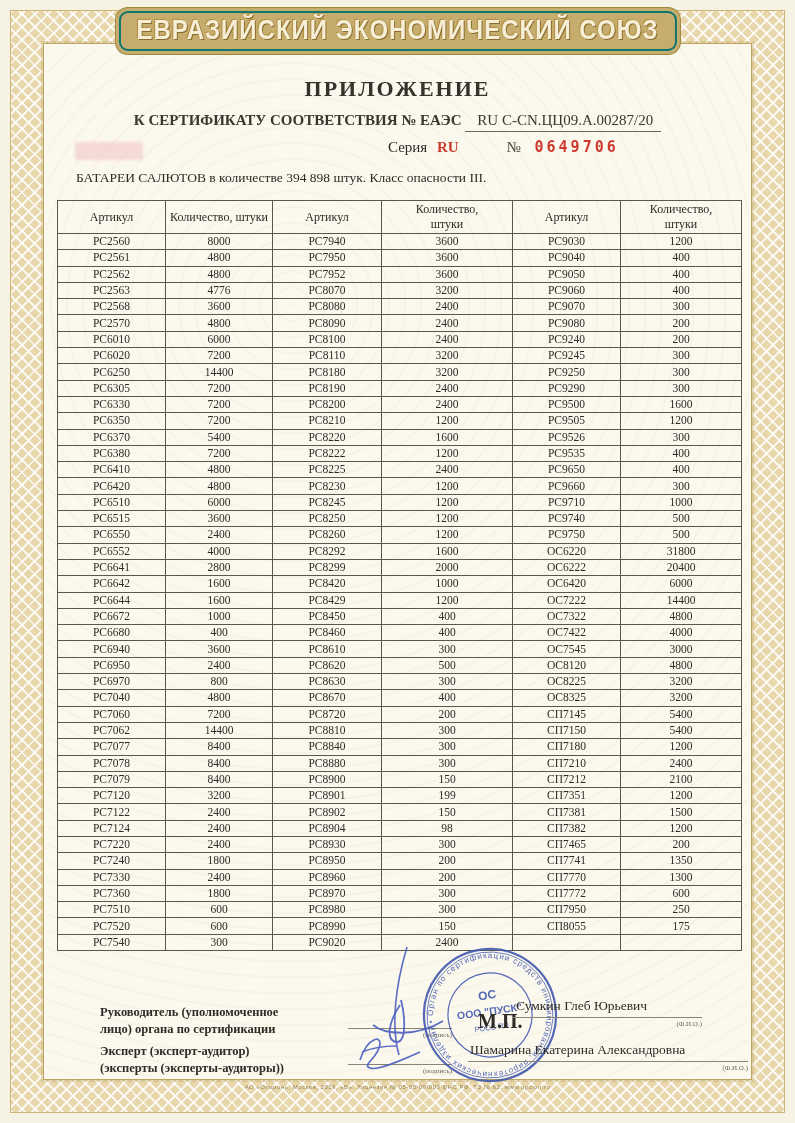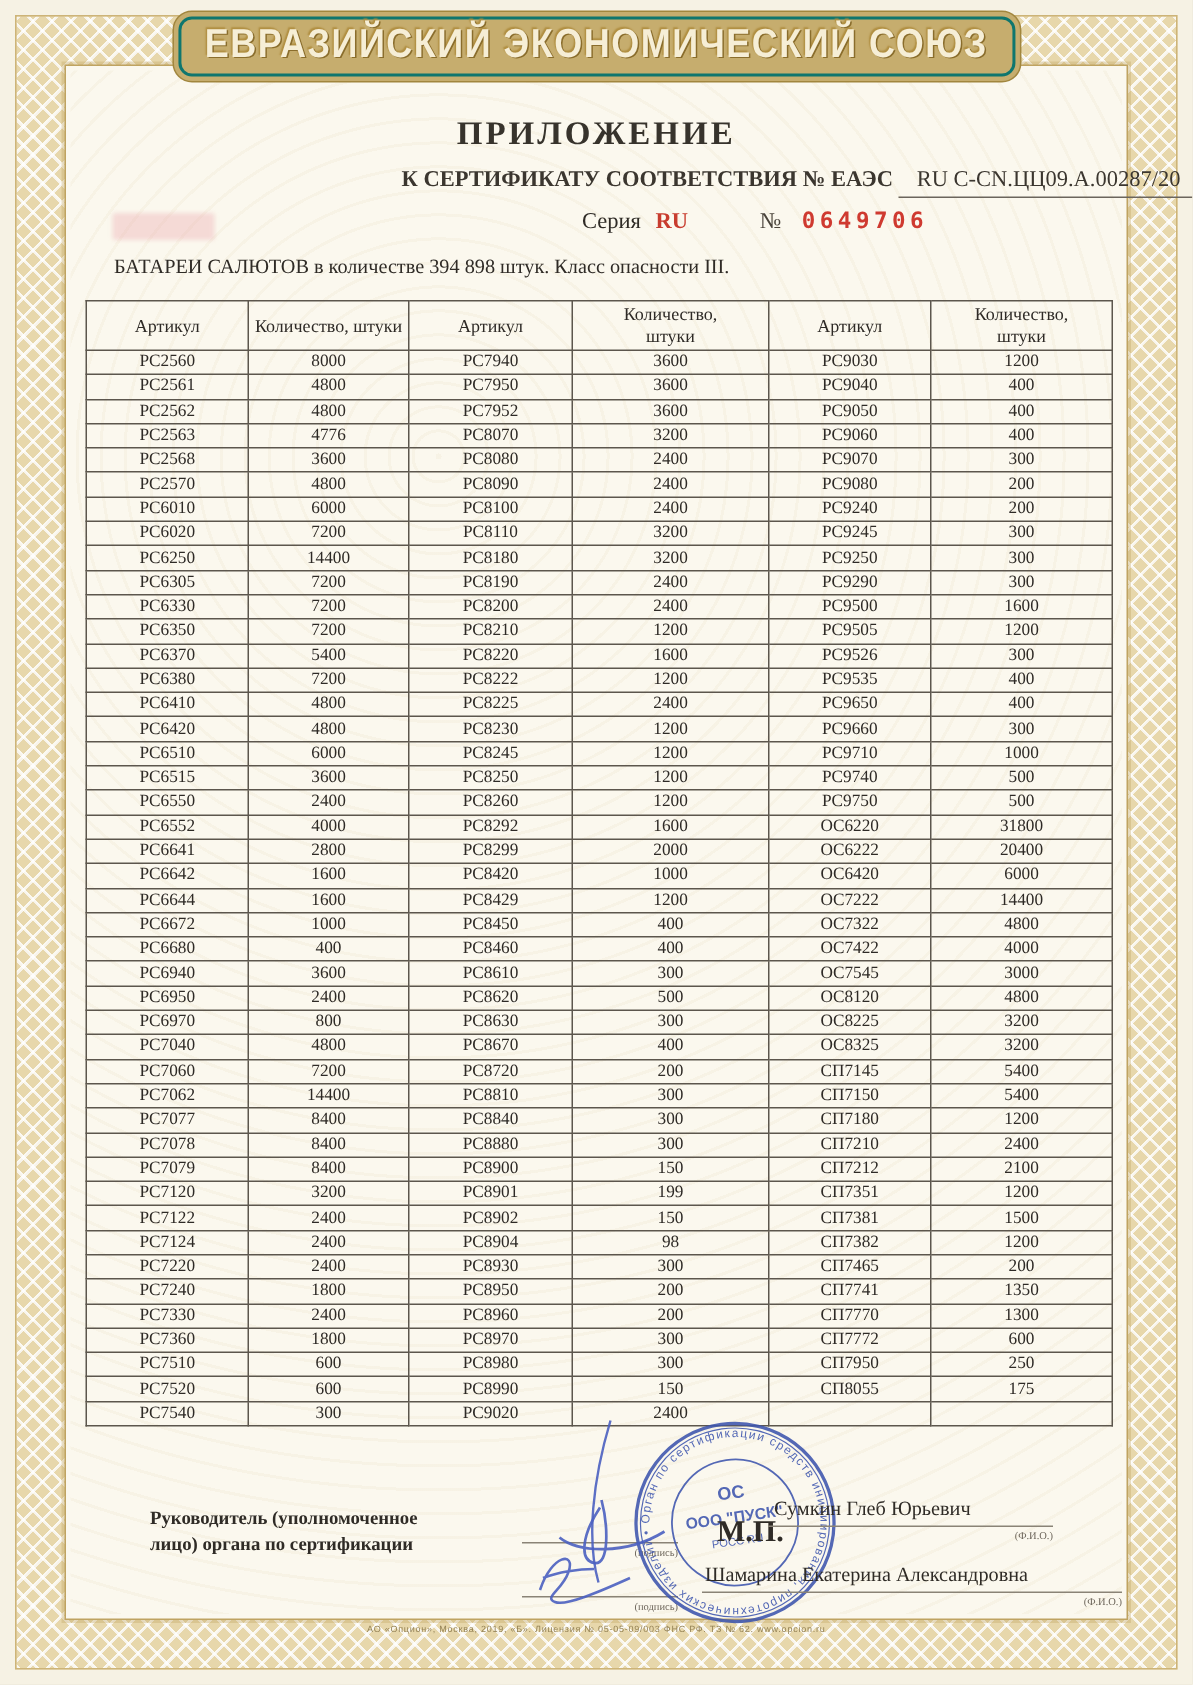--- a/index.html
+++ b/index.html
@@ -18,21 +18,21 @@
     background:repeating-radial-gradient(circle at 35% 25%, rgba(214,196,150,.10) 0 2px, rgba(214,196,150,0) 2px 16px);}
   
   .banner{position:absolute;top:11px;left:50%;transform:translateX(-50%);z-index:5;
     background:#c6ad6e;border:2px solid #0f766e;border-radius:9px;
     box-shadow:0 0 0 3px #c6ad6e, 0 0 0 4px #a1863e;padding:3px 16px 5px;white-space:nowrap;}
   .banner span{display:inline-block;font-family:"Liberation Sans",sans-serif;font-weight:bold;
     font-size:24px;letter-spacing:1px;color:#f6eed6;transform:scaleY(1.12);
     text-shadow:1px 1px 0 #8a6d2c,-1px -1px 1px #b08e40;}
   .title{position:absolute;top:76px;left:0;width:100%;text-align:center;
     font-weight:bold;font-size:22px;letter-spacing:2px;color:#37332c;}
-  .cert-line{position:absolute;top:112px;left:0;width:100%;text-align:right;font-size:15px;}
+  .cert-line{position:absolute;top:112px;left:0;width:100%;text-align:center;font-size:15px;}
   .cert-label{font-weight:bold;color:#3b362f;}
   .cert-num{display:inline-block;border-bottom:1px solid #6b655c;padding:0 8px 2px 12px;color:#3b362f;}
   .series-line{position:absolute;top:138px;left:388px;font-size:15px;white-space:nowrap;text-align:right;}
   .series-value{color:#c83c2e;font-weight:bold;margin-left:6px;}
   .num-sign{margin-left:44px;color:#4a443b;}
   .serial{color:#cf3a30;font-family:"DejaVu Sans Mono",monospace;font-weight:bold;
     letter-spacing:3px;margin-left:10px;font-size:15px;}
   .ghost{position:absolute;left:75px;top:142px;width:68px;height:18px;border-radius:2px;
     background:rgba(233,158,168,.33);filter:blur(1.5px);}
   .product{position:absolute;top:170px;left:76px;font-size:13.5px;}
@@ -458,20 +458,24 @@
           <td></td>
           <td></td>
         </tr>
       </tbody>
   </table>
 
   <div class="role" style="top:1004px;">
     <div>Руководитель (уполномоченное</div>
     <div>лицо) органа по сертификации</div>
   </div>
+  <div class="role" style="top:1043px;">
+    <div>Эксперт (эксперт-аудитор)</div>
+    <div>(эксперты (эксперты-аудиторы))</div>
+  </div>
 
   <div class="sigline" style="left:348px;top:1028px;width:104px;"></div>
   <div class="caption" style="left:348px;top:1031px;width:104px;">(подпись)</div>
   <div class="sigline" style="left:348px;top:1064px;width:104px;"></div>
   <div class="caption" style="left:348px;top:1067px;width:104px;">(подпись)</div>
 
   <div class="mp">М.П.</div>
 
   <div class="name" style="left:516px;top:998px;">Сумкин Глеб Юрьевич</div>
   <div class="sigline" style="left:512px;top:1017px;width:190px;z-index:6;"></div>

